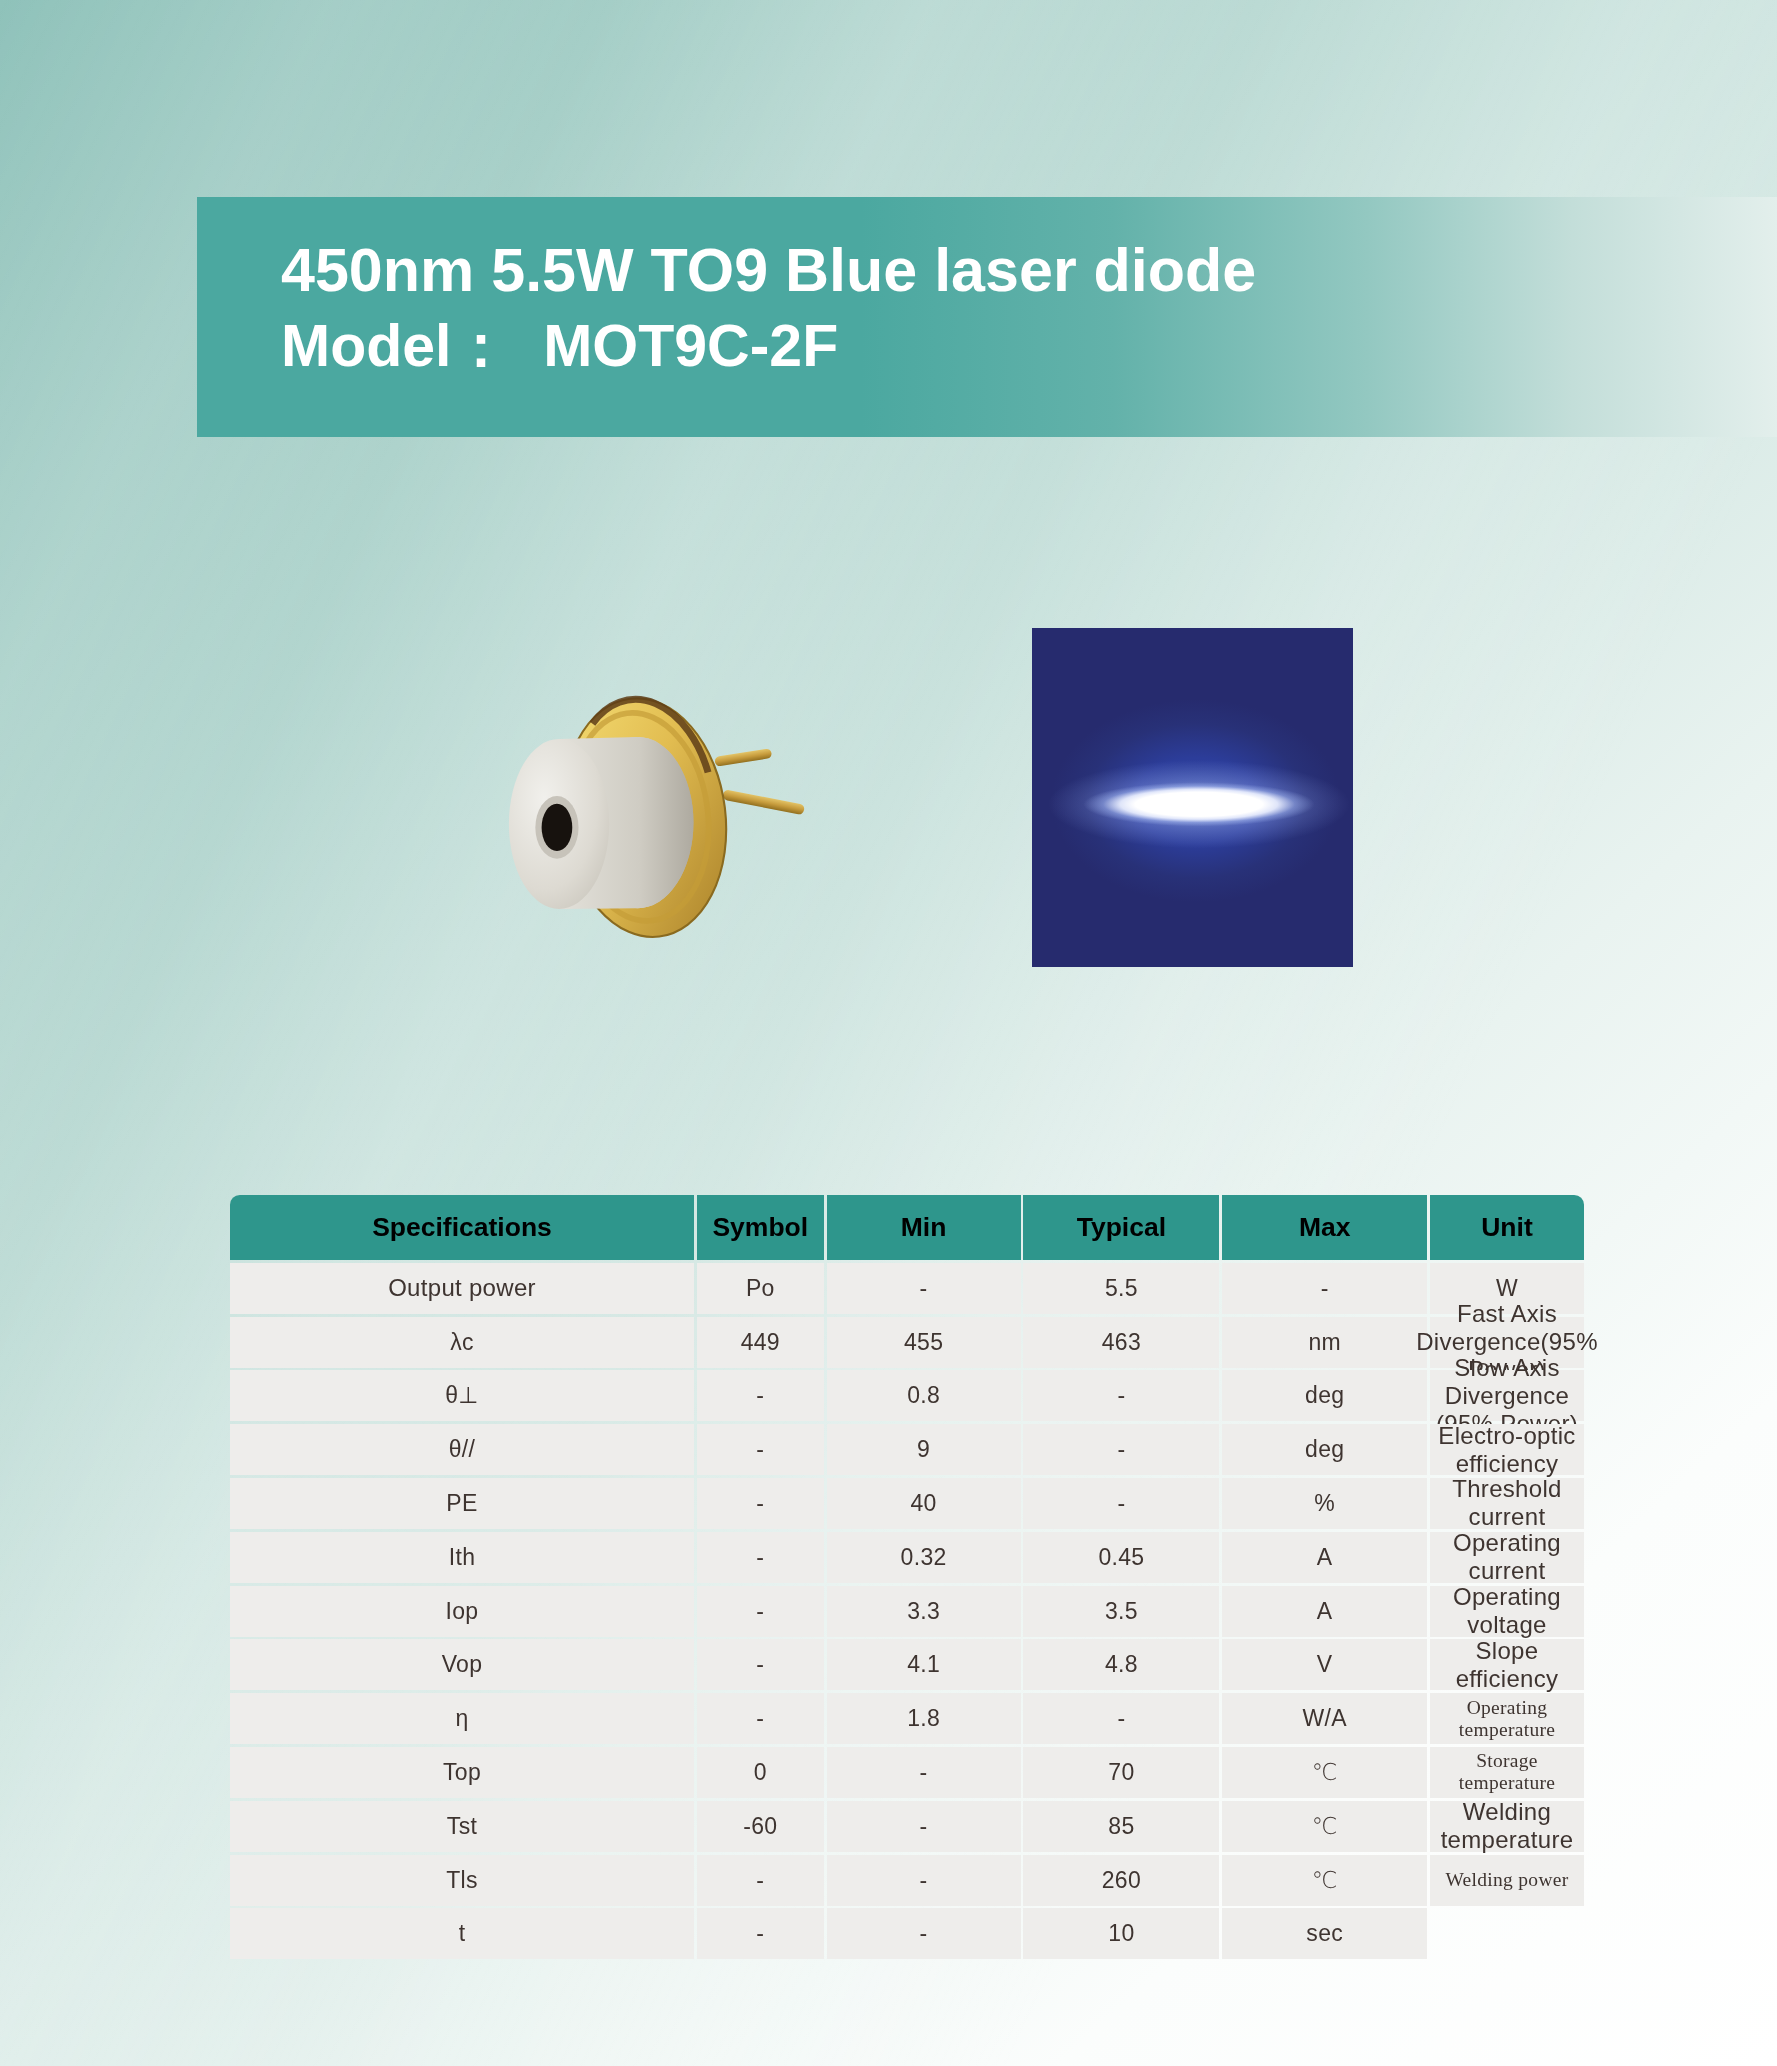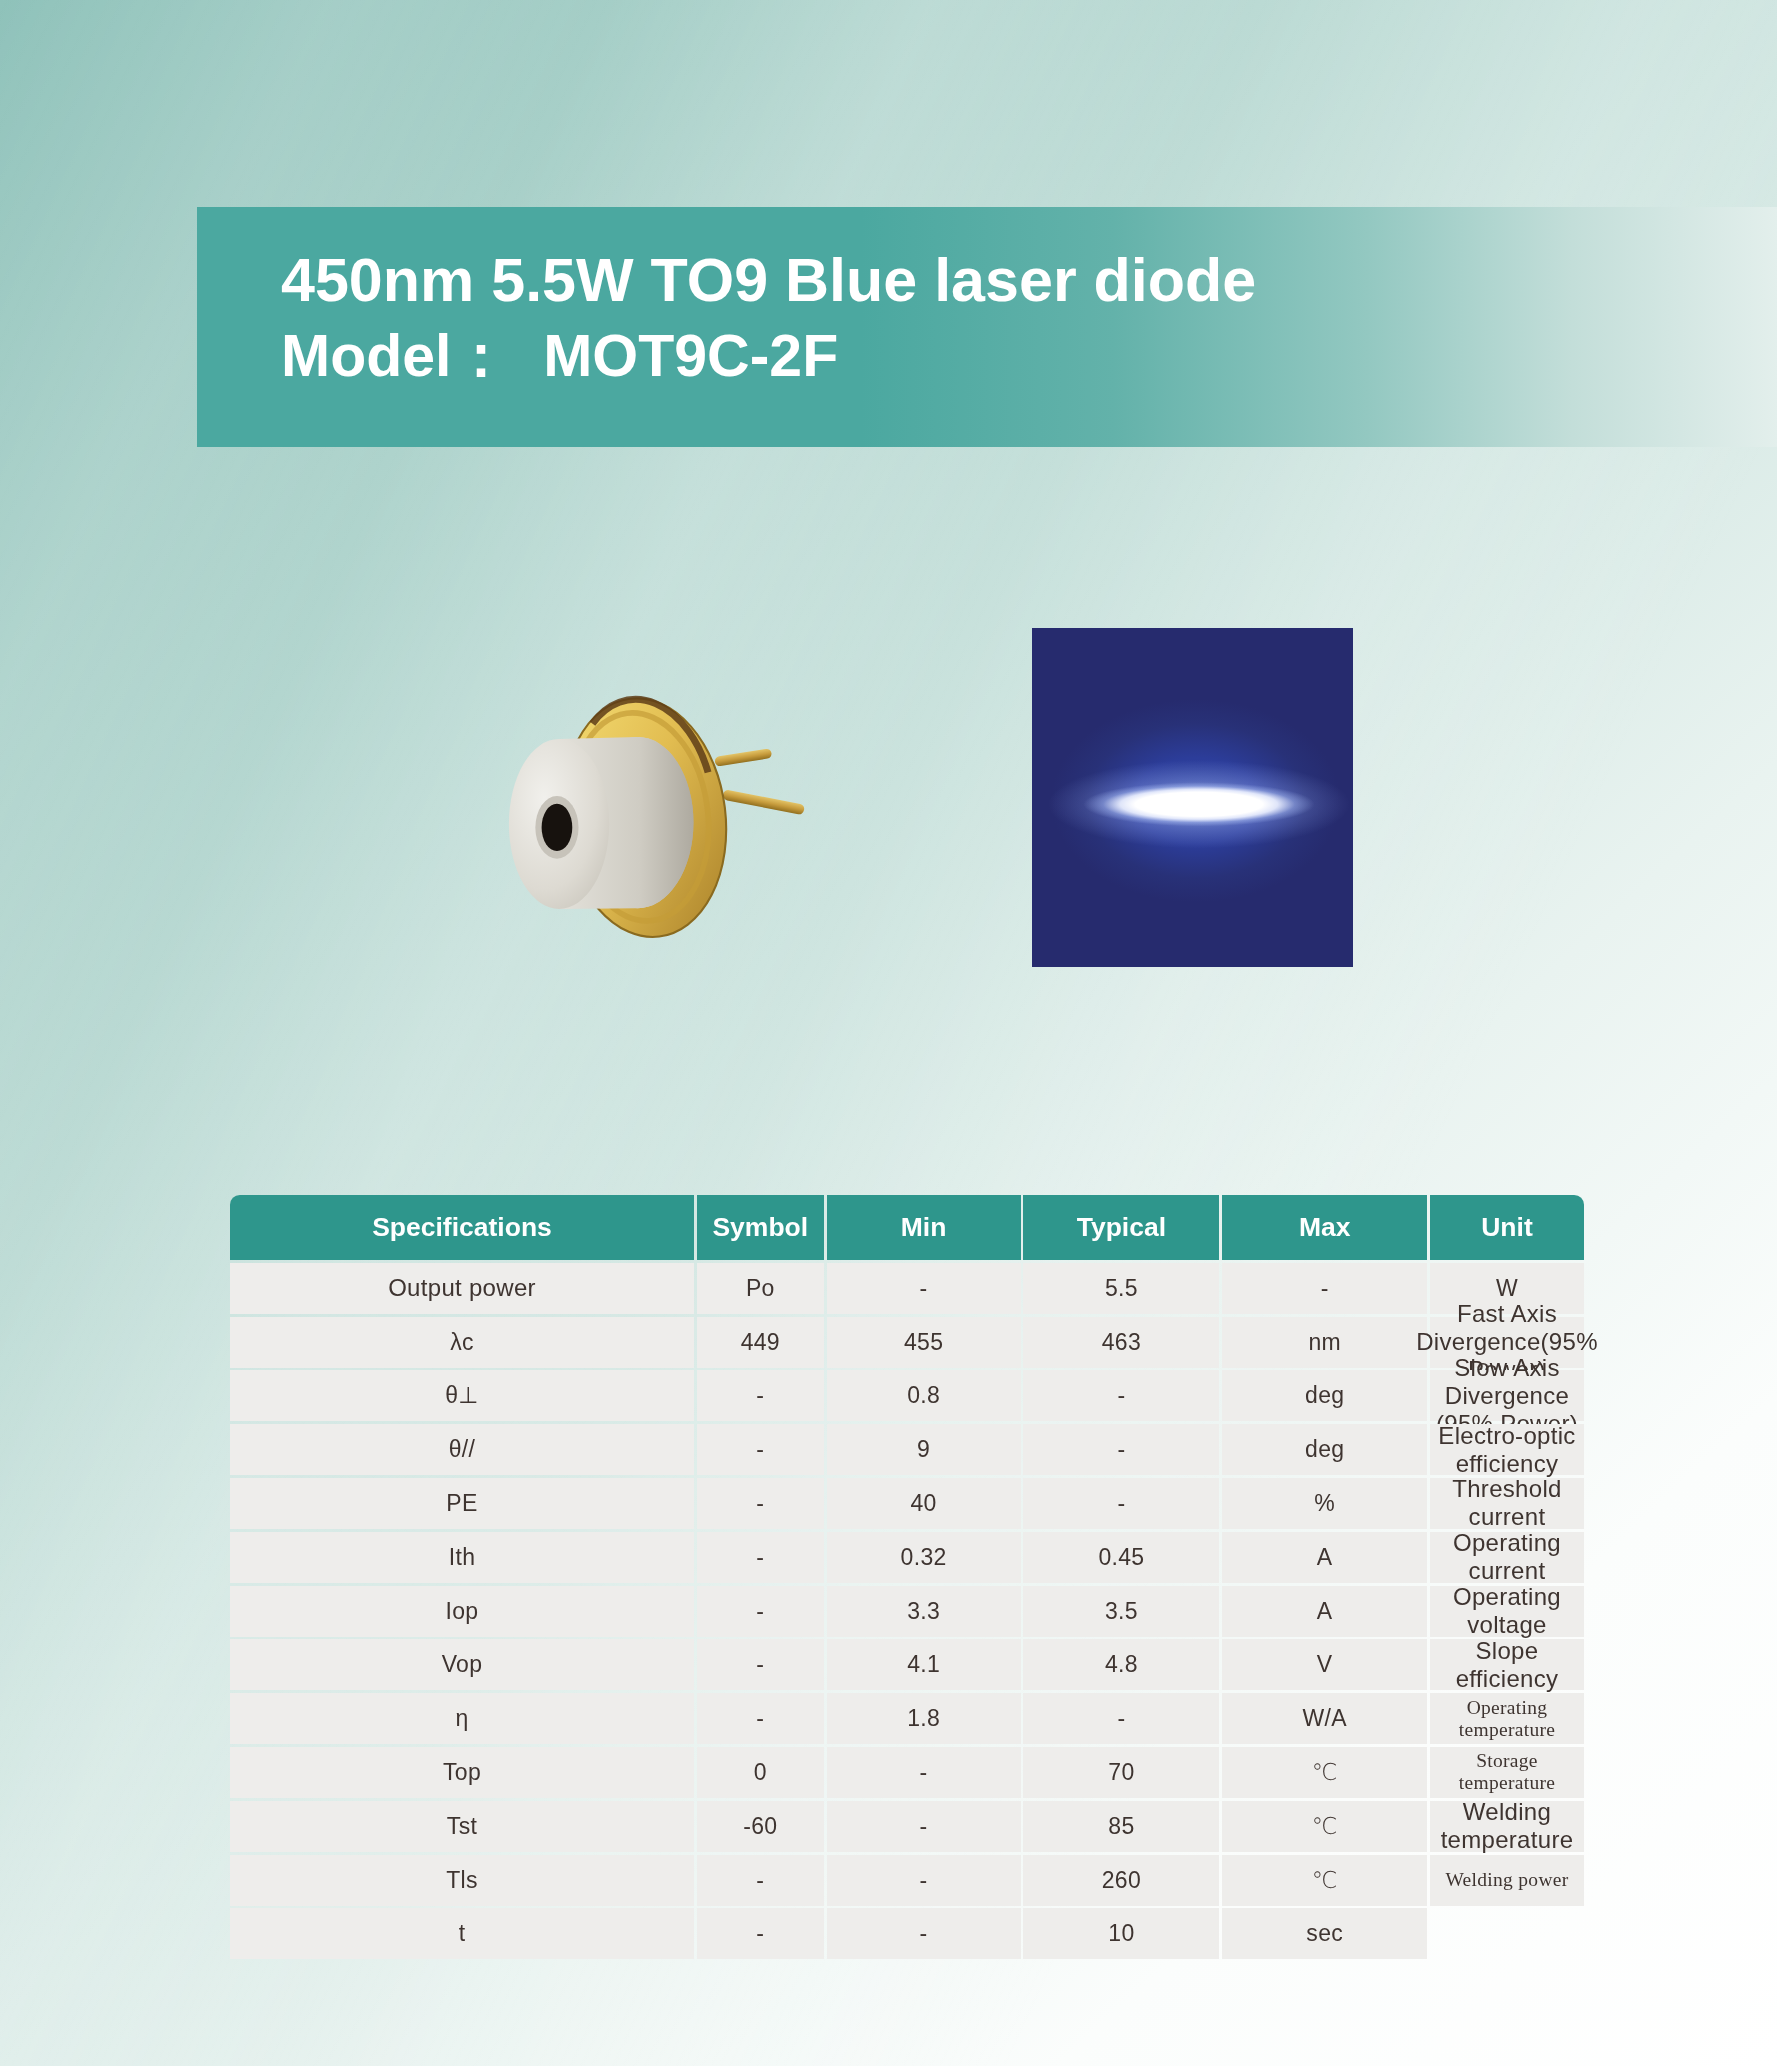--- a/index.html
+++ b/index.html
@@ -17,21 +17,21 @@
     font-family:"Liberation Sans","DejaVu Sans",sans-serif;
     background:
       linear-gradient(115deg, rgba(255,255,255,0) 0%, rgba(255,255,255,0.10) 12%, rgba(255,255,255,0) 22%,
         rgba(255,255,255,0.16) 34%, rgba(255,255,255,0) 46%, rgba(255,255,255,0.14) 60%, rgba(255,255,255,0) 72%),
       linear-gradient(137deg,#8fc2ba 0%,#aed3cc 22%,#cde4df 45%,#e9f3f0 65%,#fbfdfc 82%,#ffffff 100%);
   }
   .page{position:absolute;inset:0;}
 
   
   .banner{
-    position:absolute;left:197px;top:207px;right:0;height:240px;
+    position:absolute;left:197px;top:197px;right:0;height:240px;
     background:linear-gradient(to right,
       var(--banner-teal) 0%, var(--banner-teal) 42%, #63b2aa 58%, #93c8c1 74%, #c3ded9 87%, #e3efec 100%);
     color:#ffffff;
     padding:36px 0 9px 84px;
   }
   .title-line1{font-size:61px;font-weight:700;line-height:74px;white-space:pre-wrap;}
   .title-line2{font-size:59px;font-weight:700;line-height:78px;white-space:pre-wrap;}
 
   
   .photo{position:absolute;left:488px;top:683px;width:390px;height:293px;}
@@ -51,21 +51,21 @@
   .spec-table{
     position:absolute;left:230px;top:1195px;width:1354px;
     display:grid;
     grid-template-columns:464px 127px 194px 196px 205px 154px;
     gap:2.8px;
     color:var(--table-text);
   }
   .cell{display:flex;align-items:center;justify-content:center;text-align:center;}
   .cell.head{
     height:65px;background:var(--table-header-teal);
-    color:#ffffff;font-weight:700;font-size:26.5px;
+    color:#000000;font-weight:700;font-size:26.5px;
   }
   .cell.head.c0{border-top-left-radius:9.8px;}
   .cell.head.c5{border-top-right-radius:9.8px;}
   .cell.body{
     height:51px;background:var(--table-row-gray);
     font-size:23px;font-weight:300;letter-spacing:0.3px;
   }
   .cell.body.c0{font-size:24px;}
   .cell.body.small{font-size:19.5px;font-family:Liberation Serif, serif;}
 </style>

